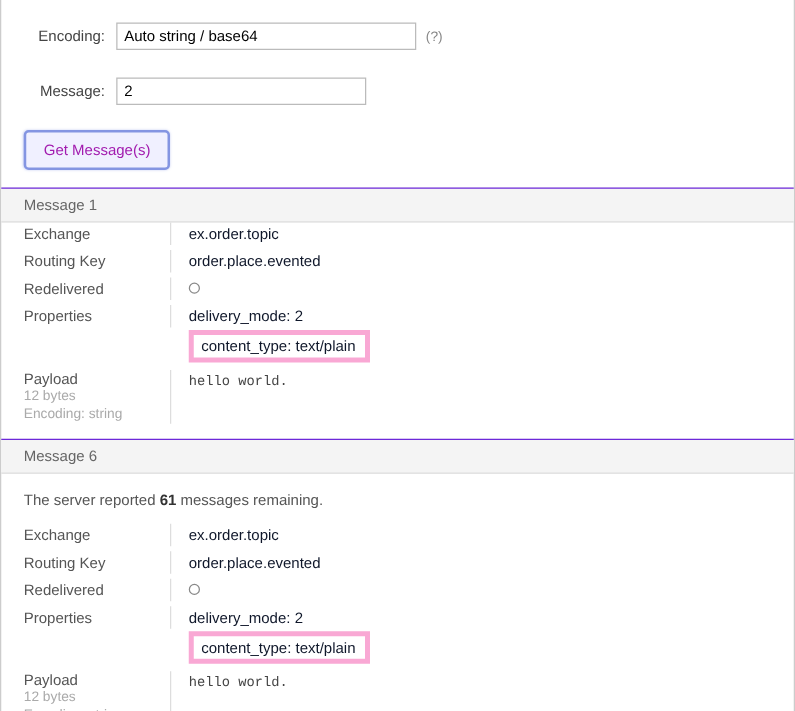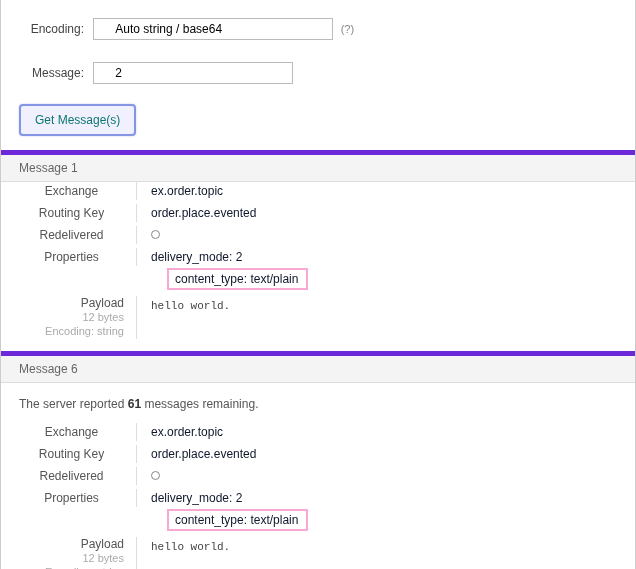--- a/index.html
+++ b/index.html
@@ -23,67 +23,67 @@
   .form-row label {
     display: inline-block;
     width: 65px;
     text-align: right;
     color: #444;
     margin-right: 6px;
     margin-top: 18px;
   }
   .form-row input[type="text"] {
     border: 1px solid #bbb;
-    padding: 3px 21px;
+    padding: 3px 5px;
     font-size: 12px;
     width: 200px;
     height: 22px;
   }
   .encoding-row input[type="text"] { width: 240px; }
   .help {
     color: #888;
     margin-left: 4px;
     font-size: 11px;
   }
   .btn-row {
     padding: 10px 18px 14px;
   }
   .btn {
     background: #f0f0ff;
     border: 2px solid #8495e2;
     border-radius: 4px;
     padding: 7px 14px;
     font-size: 12px;
-    color: #0f766e;
+    color: #a21caf;
     cursor: pointer;
     box-shadow: 0 0 2px rgba(100,120,220,0.4);
   }
   .msg-header {
     background: #f4f4f4;
-    border-top: 5px solid #6d28d9;
+    border-top: 1px solid #6d28d9;
     border-bottom: 1px solid #ddd;
     padding: 6px 18px;
     color: #666;
   }
   .remaining {
     padding: 14px 18px 12px;
     color: #555;
   }
   .remaining b { font-weight: bold; color: #333; }
   .details {
     padding: 0 18px 12px;
   }
   .detail-row {
     display: flex;
     margin-bottom: 4px;
     align-items: flex-start;
   }
   .detail-label {
     width: 118px;
-    text-align: center;
+    text-align: left;
     color: #555;
     padding-right: 12px;
     border-right: 1px solid #ddd;
     padding-top: 2px;
     padding-bottom: 2px;
   }
   .detail-value {
     padding-left: 14px;
     padding-top: 2px;
     color: #0f172a;
@@ -93,37 +93,36 @@
     display: inline-block;
     width: 9px;
     height: 9px;
     border: 1px solid #888;
     border-radius: 50%;
     margin-top: 2px;
   }
   .prop-line { margin-bottom: 2px; }
   .hl-box {
     display: inline-block;
-    border: 2px solid #f9a8d4;
+    border: 4px solid #f9a8d4;
     padding: 2px 8px 2px 6px;
     margin-top: 2px;
-    margin-left: 16px;
   }
   .payload-text {
     font-family: "Courier New", monospace;
     font-size: 11px;
     color: #444;
   }
   .payload-block {
     display:flex;
     margin-top:6px;
   }
   .payload-label-col {
     width: 118px;
-    text-align: right;
+    text-align: left;
     padding-right: 12px;
     border-right: 1px solid #ddd;
   }
   .payload-label-col .main { color:#555; }
   .payload-label-col .sub { color:#aaa; font-size:11px; line-height:1.3; }
   .payload-val {
     padding-left: 14px;
     padding-top: 4px;
   }
   .cutoff-top {

